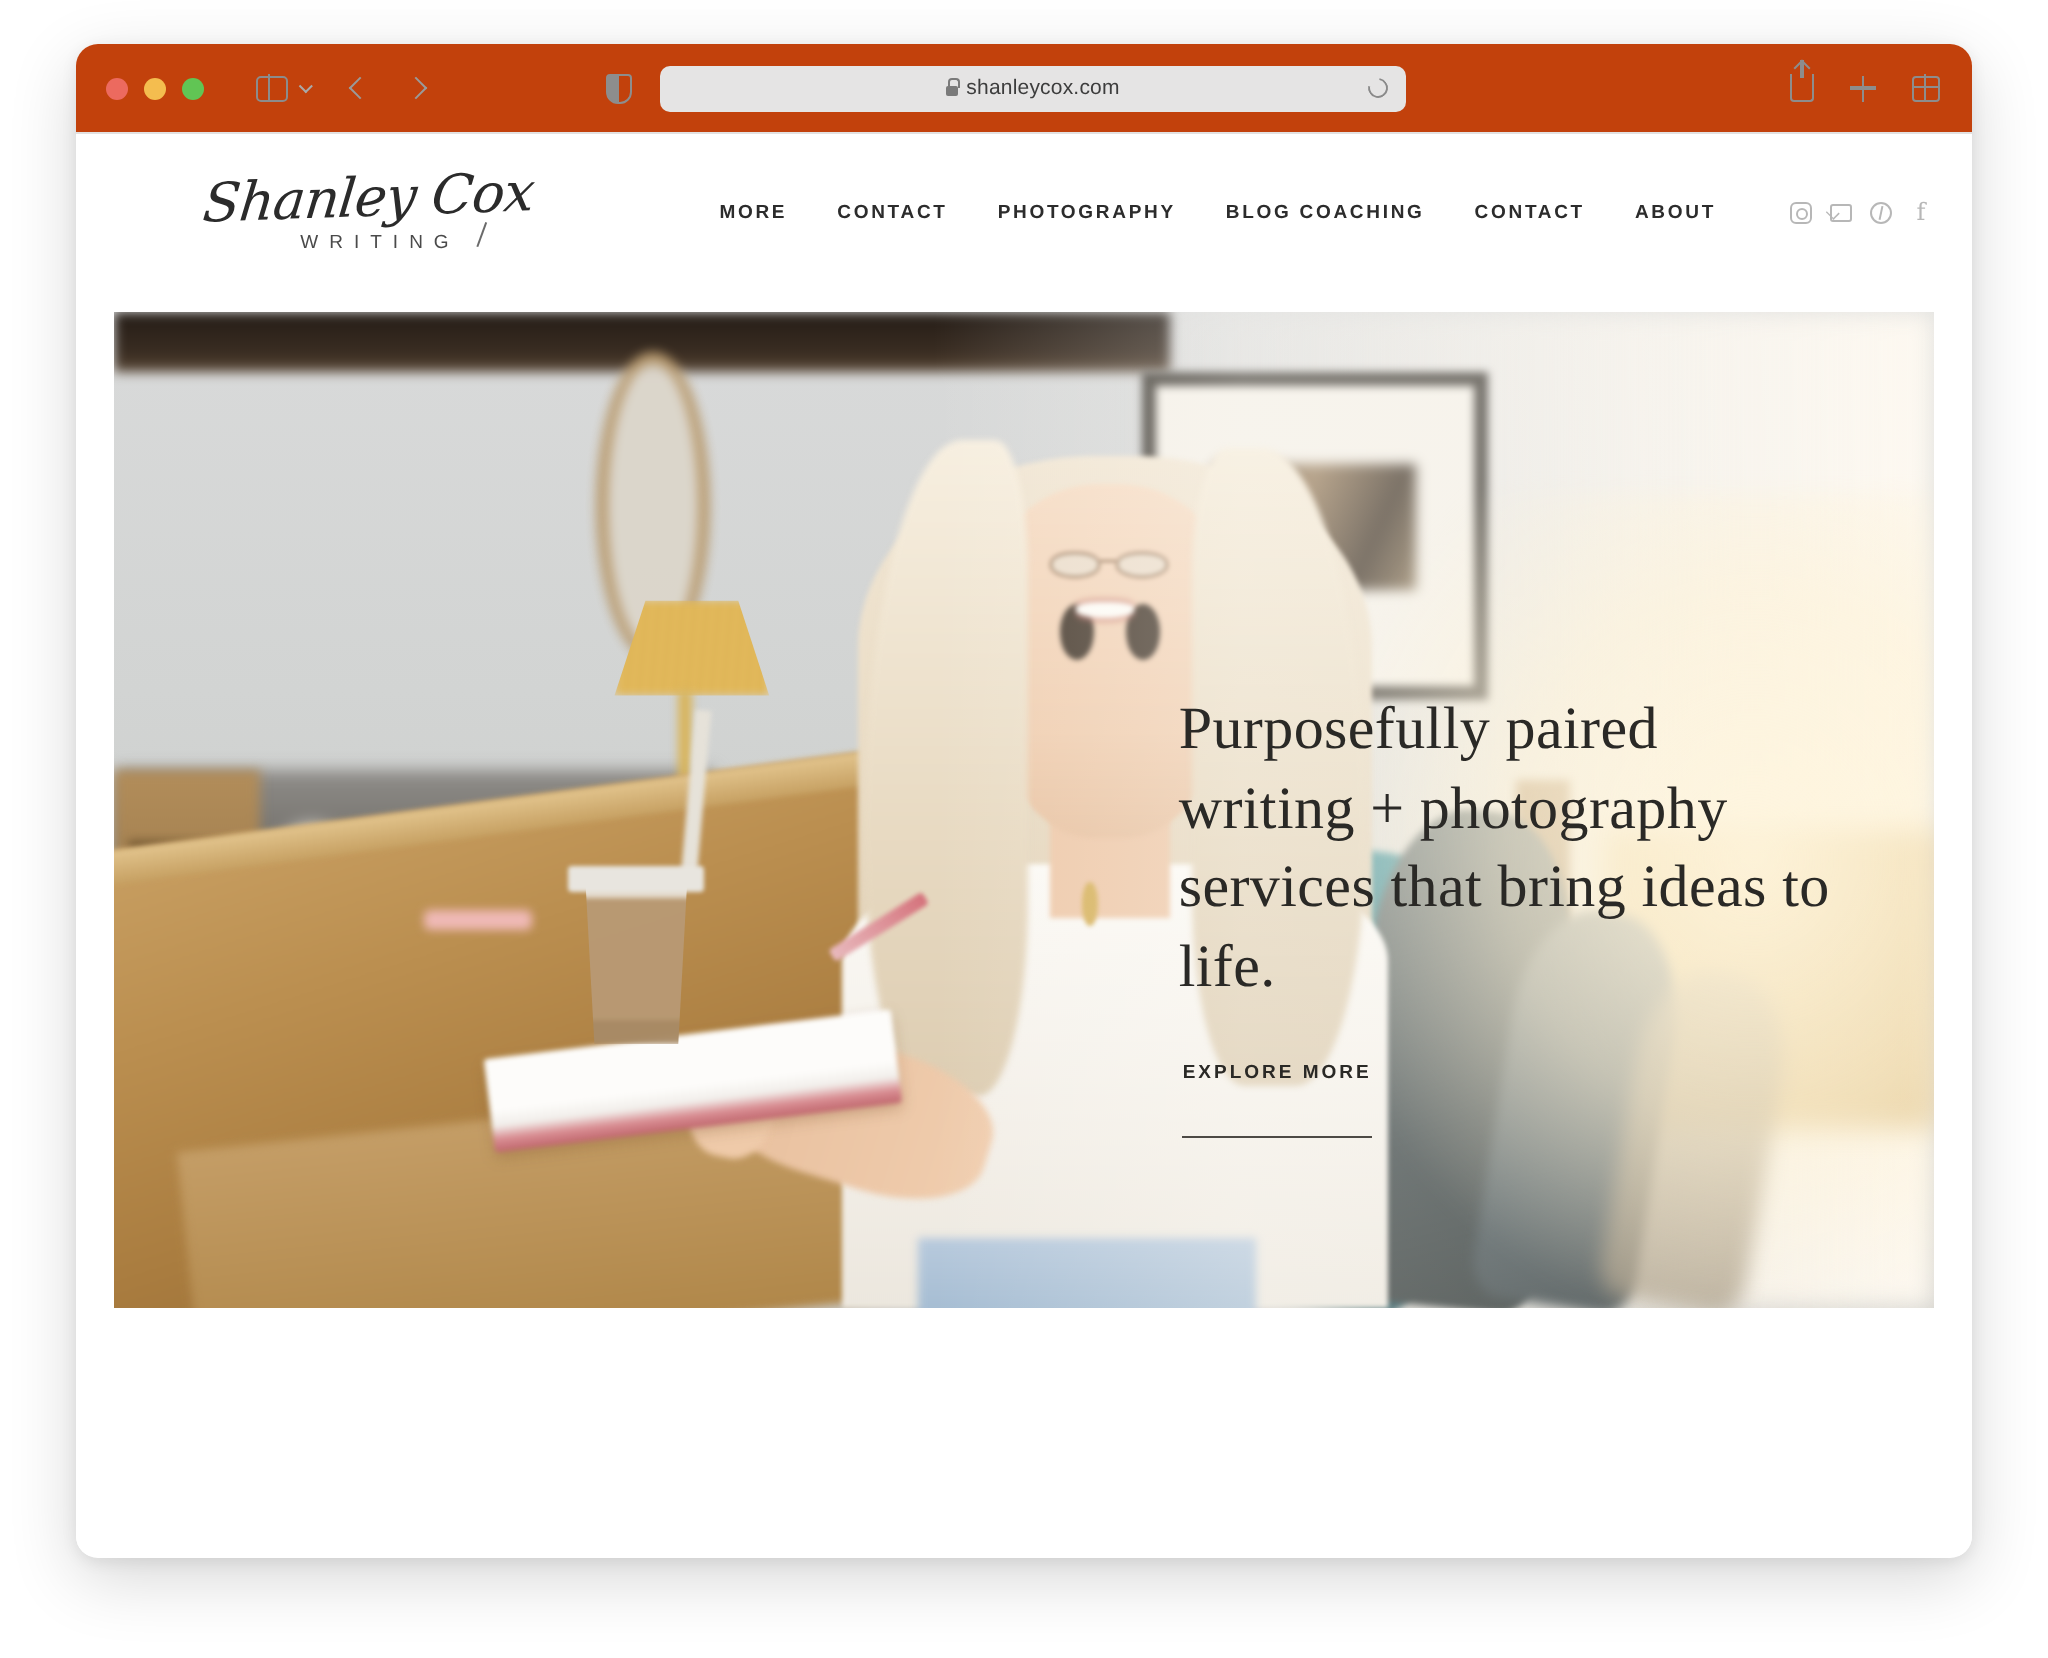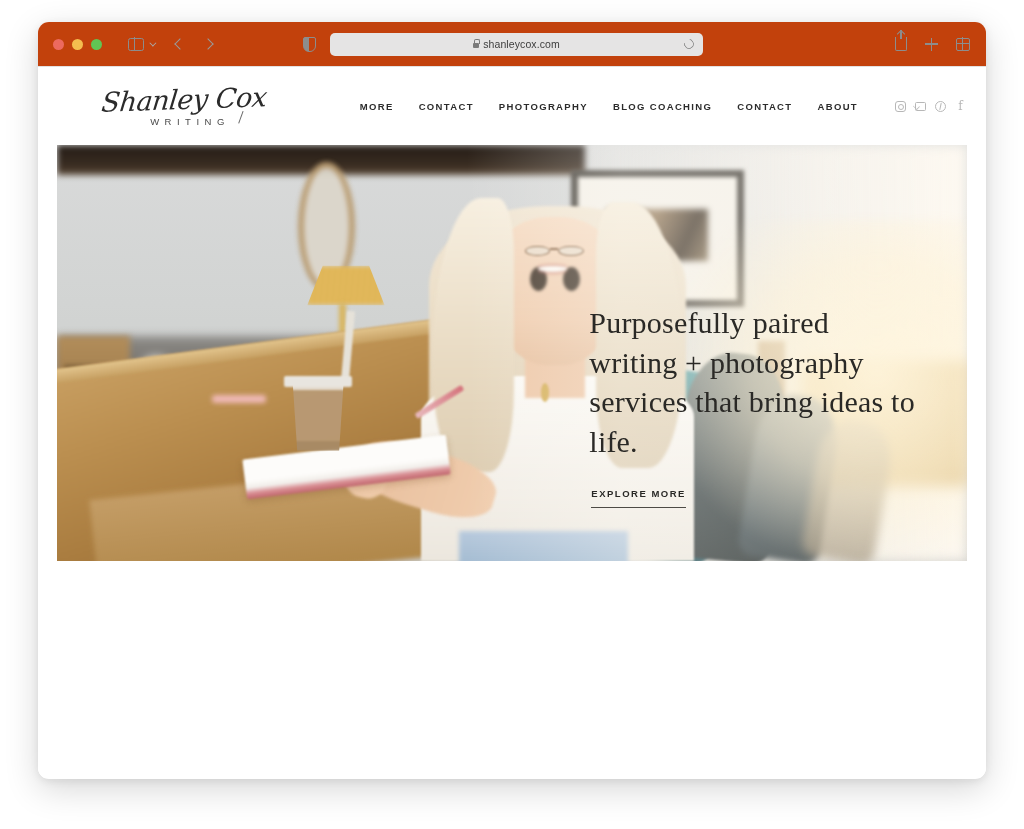--- a/index.html
+++ b/index.html
@@ -309,22 +309,22 @@
     font-size: 12px;
     color: #555;
     line-height: 10px;
     text-align: center;
     font-weight: 400;
   }
 
   
   .hero {
     position: relative;
-    margin: 0 19px;
-    height: 416px;
+    margin: 11px 19px;
+    height: 498px;
     overflow: hidden;
     background: #e9e6e2;
   }
 
   .hero-photo {
     position: absolute;
     inset: 0;
   }
 
   
@@ -707,21 +707,21 @@
     font-size: 30px;
     line-height: 1.32;
     color: #2a2926;
     font-weight: 400;
     letter-spacing: 0.2px;
   }
   .cta {
     display: inline-block;
     margin-top: 22px;
     margin-left: 2px;
-    padding-bottom: 6px;
+    padding-bottom: 24px;
     border-bottom: 1px solid #4d4a45;
     text-decoration: none;
   }
   .cta-label {
     font-size: 9.5px;
     font-weight: 700;
     letter-spacing: 1.5px;
     color: #2a2926;
   }
 </style>

